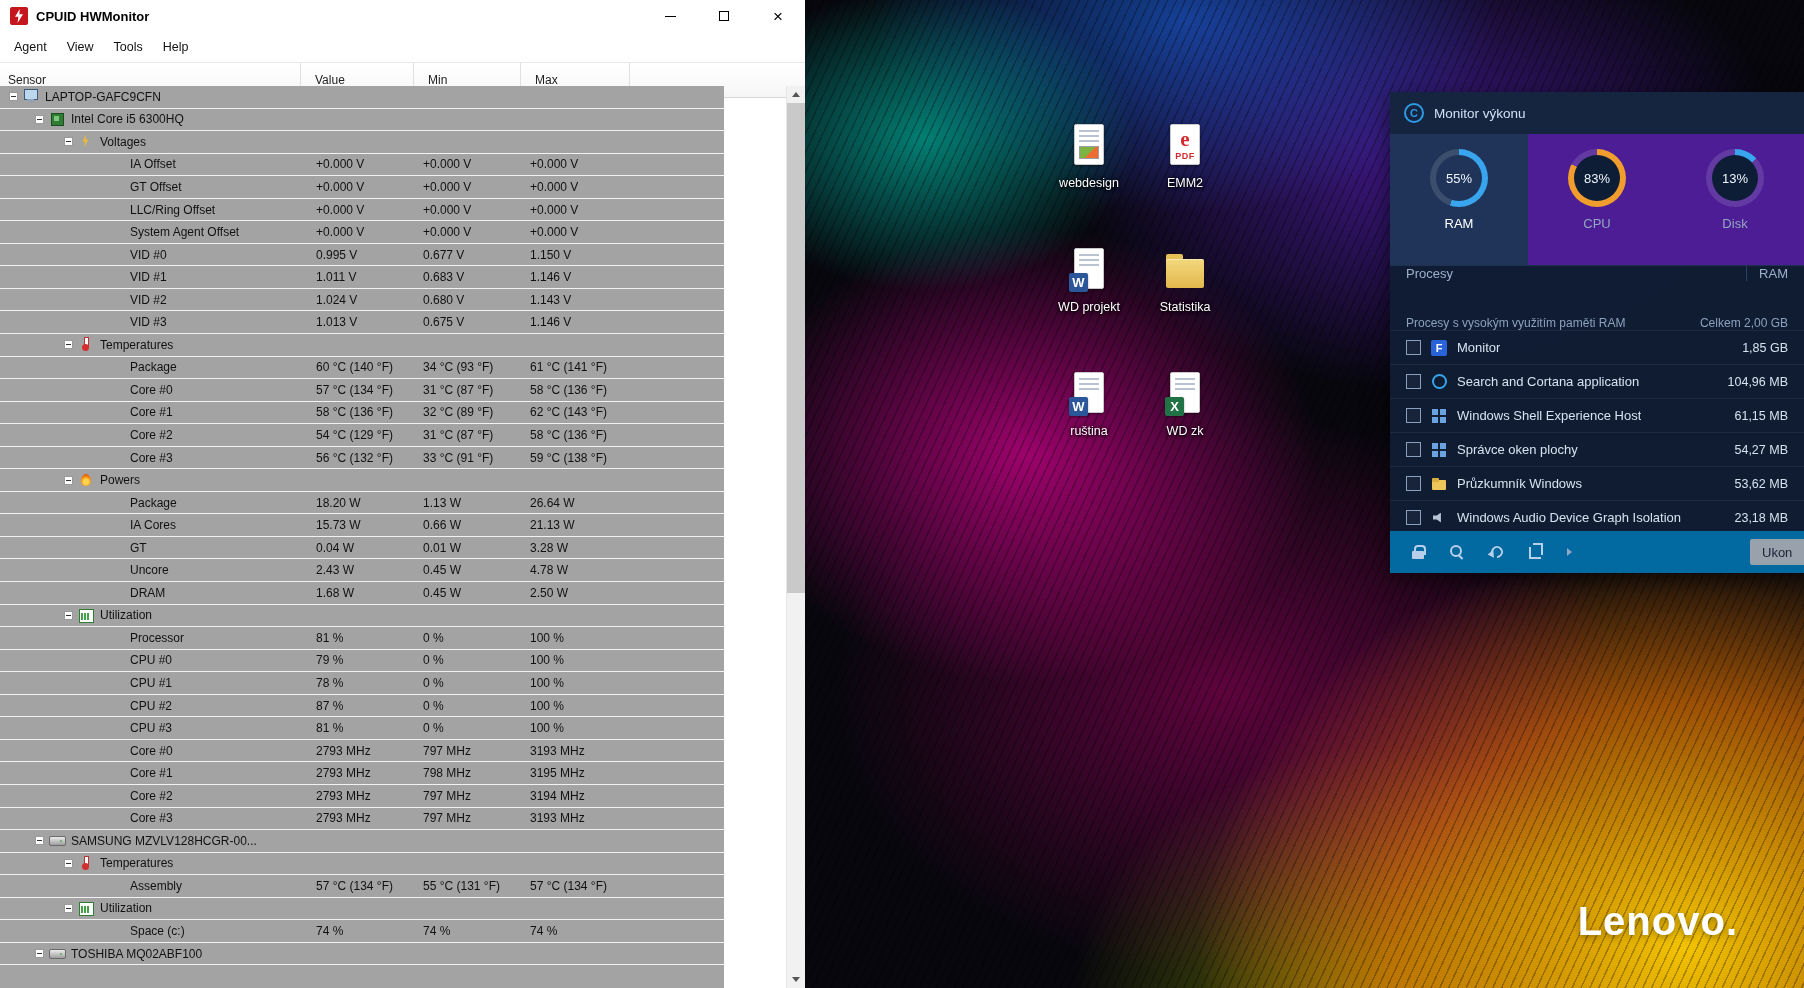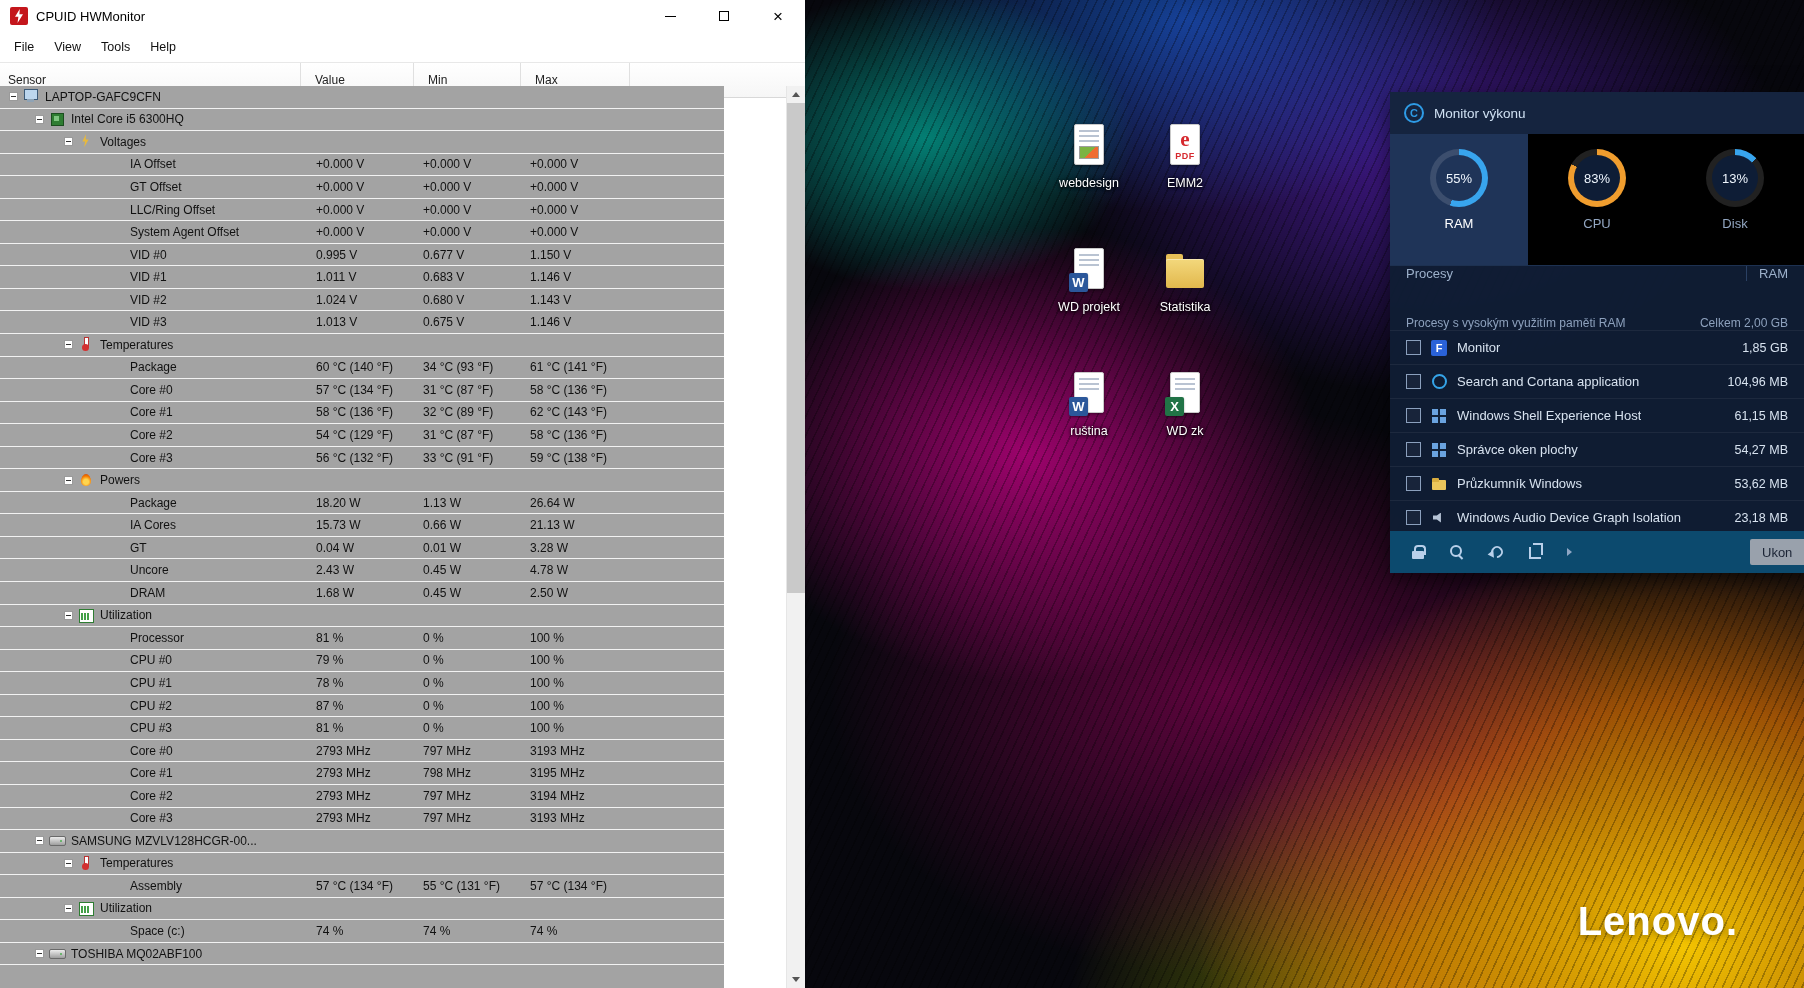--- a/index.html
+++ b/index.html
@@ -5,21 +5,21 @@
   *{margin:0;padding:0;box-sizing:border-box}
   html,body{width:1804px;height:988px;overflow:hidden;font-family:"Liberation Sans",sans-serif}
   #screen{position:relative;width:1804px;height:988px;background:#000;overflow:hidden}
 
   
   #hw{position:absolute;left:0;top:0;width:805px;height:988px;background:#fff;z-index:5}
   .titlebar{height:32px;display:flex;align-items:center;background:#fff}
   .app-icon{width:18px;height:18px;margin-left:10px;background:#c4161c;border-radius:2px;position:relative;flex:none}
   .app-icon::after{content:'';position:absolute;left:5px;top:2px;width:8px;height:14px;background:#fff;
     clip-path:polygon(60% 0,0 55%,42% 55%,32% 100%,100% 38%,55% 38%)}
-  .wtitle{margin-left:8px;font-size:13px;color:#000;font-weight:normal}
+  .wtitle{margin-left:8px;font-size:13px;color:#000;font-weight:bold}
   .wctrl{margin-left:auto;display:flex;height:100%}
   .wbtn{width:54px;height:32px;display:flex;align-items:center;justify-content:center;cursor:default}
   .g-min{width:11px;height:1px;background:#000}
   .g-max{width:10px;height:10px;border:1px solid #000}
   .g-close{font-size:17px;line-height:1;color:#000}
   .menubar{height:30px;display:flex;align-items:center;padding-left:4px;background:#fff;font-size:12.5px;color:#111}
   .menu-item{padding:3px 10px}
   .thead{height:36px;display:flex;background:linear-gradient(#ffffff,#f6f6f6);border-top:1px solid #e8e8e8;
     border-bottom:1px solid #d8d8d8;font-size:12px;color:#222}
   .th{display:flex;align-items:center;padding-left:14px;border-right:1px solid #e0e0e0;height:100%;overflow:hidden}
@@ -97,21 +97,21 @@
   #lenovo{position:absolute;right:66px;bottom:44px;z-index:2;font-size:40px;font-weight:bold;color:#fff;
     letter-spacing:1px;text-shadow:0 2px 6px rgba(0,0,0,.35)}
 
   
   #pp{position:absolute;left:585px;top:92px;width:414px;height:481px;background:rgba(16,29,52,.97);
     overflow:hidden;z-index:3;box-shadow:0 6px 22px rgba(0,0,0,.55);color:#d5e1ef}
   .pp-h{height:42px;display:flex;align-items:center;padding-left:14px;gap:10px;background:rgba(22,38,64,.9)}
   .pp-logo{width:20px;height:20px;border:2px solid #2e9be6;border-radius:50%;color:#2e9be6;font-size:11px;font-weight:bold;
     display:flex;align-items:center;justify-content:center;flex:none}
   .pp-title{color:#cfe0f2;font-size:13.5px}
-  .pp-g{height:131px;display:grid;grid-template-columns:1fr 1fr 1fr;background:#000000}
+  .pp-g{height:131px;display:grid;grid-template-columns:1fr 1fr 1fr;background:#4c1d95}
   .gcell{display:flex;flex-direction:column;align-items:center;padding-top:15px;gap:9px;--bg:#0e1d36}
   .gcell.sel{background:#1f3458;--bg:#1f3458}
   .ring{width:58px;height:58px;border-radius:50%;position:relative;flex:none}
   .ring-in{position:absolute;left:6px;top:6px;right:6px;bottom:6px;border-radius:50%;background:var(--bg);
     display:flex;align-items:center;justify-content:center;font-size:13px;color:#eef5fd}
   .glabel{font-size:13px;color:#93a7c2}
   .gcell.sel .glabel{color:#fff}
   .pp-row1{height:33px;display:flex;align-items:flex-start;padding:0 16px;font-size:13px;color:#9db1cb;border-top:1px solid #1d3151}
   .pp-row1 .right{margin-left:auto;padding-left:12px;border-left:1px solid #2a4063}
   .pp-row2{height:32px;display:flex;align-items:flex-end;padding:0 16px;font-size:12px;color:#8da1bd}
@@ -124,21 +124,21 @@
   .pi.cortana::before{content:'';width:11px;height:11px;border:2px solid #35a4e8;border-radius:50%}
   .pi.window::before{content:'';position:absolute;inset:1px;
     background:linear-gradient(transparent 0 44%,#102138 44% 56%,transparent 56%),
                linear-gradient(90deg,transparent 0 44%,#102138 44% 56%,transparent 56%),#6aa3df}
   .pi.folder::before{content:'';position:absolute;left:1px;top:4px;width:14px;height:10px;background:#ecc65b;border-radius:1px}
   .pi.folder::after{content:'';position:absolute;left:1px;top:2px;width:7px;height:4px;background:#d9ad3f;border-radius:1px 1px 0 0}
   .pi.speaker::before{content:'';position:absolute;left:2px;top:3px;width:11px;height:10px;background:#b6c4d6;
     clip-path:polygon(0 30%,35% 30%,72% 0,72% 100%,35% 70%,0 70%)}
   .pname{white-space:nowrap;overflow:hidden;text-overflow:ellipsis;font-size:13px;color:#d7e2ef}
   .pval{margin-left:auto;font-size:12.5px;color:#d7e2ef;flex:none}
-  .pp-tools{position:absolute;left:0;right:0;bottom:0;height:42px;background:#0c4a6e;display:flex;align-items:center;gap:26px;padding-left:22px}
+  .pp-tools{position:absolute;left:0;right:0;bottom:0;height:42px;background:#0369a1;display:flex;align-items:center;gap:26px;padding-left:22px}
   .ti{position:relative;flex:none}
   .ti-lock{width:12px;height:14px}
   .ti-lock::before{content:'';position:absolute;left:2px;top:0;width:8px;height:8px;border:2px solid #b9d0ea;border-bottom:none;border-radius:4px 4px 0 0}
   .ti-lock::after{content:'';position:absolute;left:0;top:6px;width:12px;height:8px;background:#b9d0ea;border-radius:1px}
   .ti-search{width:15px;height:15px}
   .ti-search::before{content:'';position:absolute;left:0;top:0;width:8px;height:8px;border:2px solid #b9d0ea;border-radius:50%}
   .ti-search::after{content:'';position:absolute;left:9px;top:9px;width:6px;height:2px;background:#b9d0ea;transform:rotate(45deg);transform-origin:0 0}
   .ti-undo{width:12px;height:12px;border:2px solid #b9d0ea;border-radius:50%;border-left-color:transparent;transform:rotate(-45deg)}
   .ti-undo::after{content:'';position:absolute;left:-5px;top:-3px;border-top:4px solid transparent;border-bottom:4px solid transparent;border-right:6px solid #b9d0ea;transform:rotate(40deg)}
   .ti-crop{width:12px;height:12px;border-left:2px solid #b9d0ea;border-bottom:2px solid #b9d0ea;margin-top:2px}
@@ -162,21 +162,21 @@
           </span>
         <span class="wbtn">
             <span class="g-max"></span>
           </span>
         <span class="wbtn">
             <span class="g-close">×</span>
           </span>
       </span>
     </div>
     <div class="menubar">
-        <span class="menu-item">File</span>
+        <span class="menu-item">Agent</span>
         <span class="menu-item">View</span>
         <span class="menu-item">Tools</span>
         <span class="menu-item">Help</span>
       </div>
     <div class="thead">
       <span class="th c-sensor">Sensor</span>
       <span class="th c-value">Value</span>
       <span class="th c-min">Min</span>
       <span class="th c-max">Max</span>
       <span class="th c-fill"></span>

